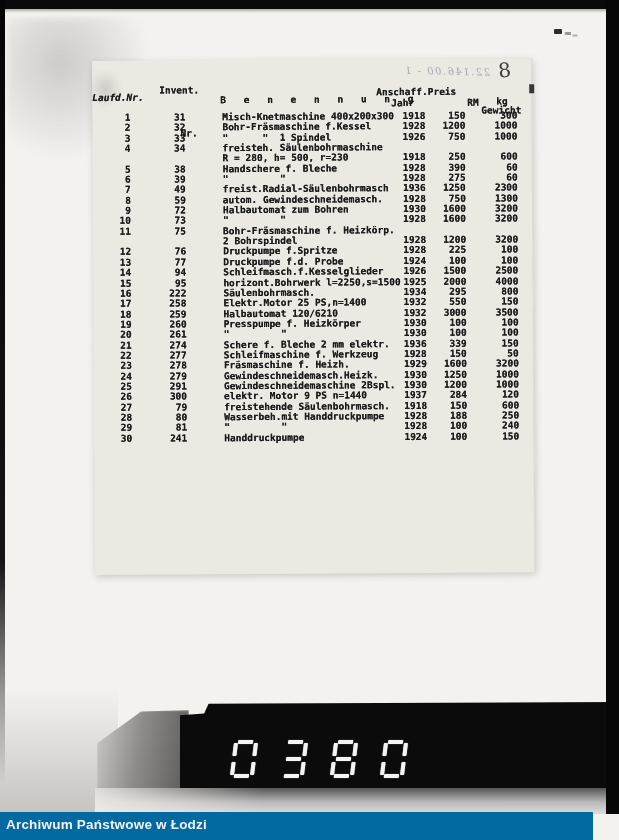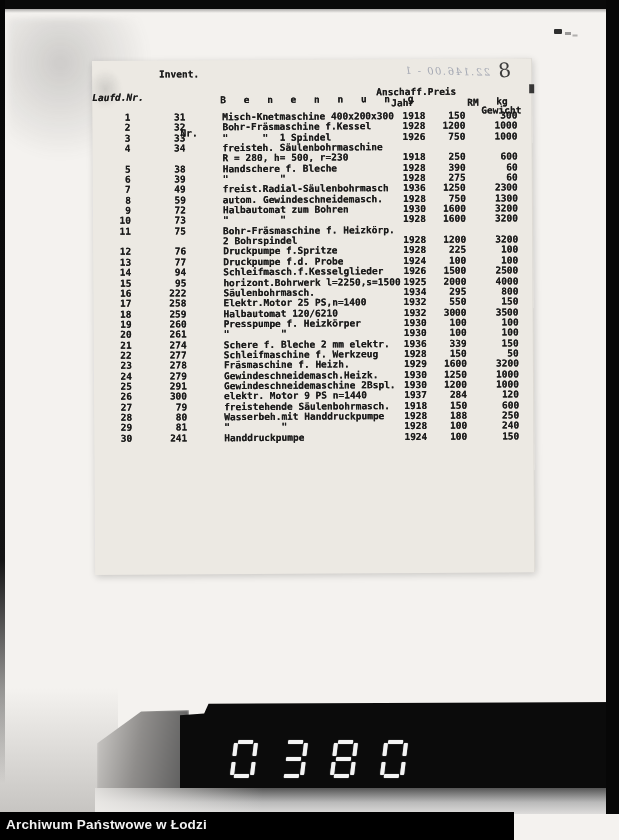--- a/index.html
+++ b/index.html
@@ -43,21 +43,21 @@
     transform:rotate(-6deg);
   }
   .gewicht-blot{position:absolute;left:437px;top:26px;width:5px;height:9px;background:rgba(25,25,25,.85);}
 
   
   .tw{font-family:"DejaVu Sans Mono",monospace;font-weight:700;font-size:9.5px;color:#1b1b1b;
       text-shadow:0 0 .5px rgba(25,25,25,.85);white-space:pre;}
   .page-header{position:absolute;left:0;top:0;width:440px;height:52px;}
   .page-header span{position:absolute;}
   .h-laufd{left:0;top:31px;font-style:italic;}
-  .h-invent1{left:67px;top:8px;}
+  .h-invent1{left:67px;top:24px;}
   .h-invent2{left:88px;top:34px;margin-top:33px;}
   .h-benennung{left:128px;top:34px;letter-spacing:6px;}
   .h-anschaff{left:284px;top:27px;}
   .h-jahr{left:299px;top:38px;text-align:center;}
   .h-rm{left:355px;top:38px;margin-left:20px;}
   .h-gewicht{left:389px;top:25px;margin-top:21px;}
   .h-kg{left:404px;top:37px;}
 
   #table-rows{position:absolute;left:0;top:52px;width:440px;}
   .trow{display:grid;grid-template-columns:38px 55px 206px 34px 40px 52px;height:10.35px;line-height:10.35px;}
@@ -81,21 +81,21 @@
   .seg-f{left:0;top:3px;width:4px;height:13px;}
   .seg-b{right:0;top:3px;width:4px;height:13px;}
   .seg-e{left:0;top:22px;width:4px;height:13px;}
   .seg-c{right:0;top:22px;width:4px;height:13px;}
   .counter-reflection{position:absolute;left:95px;top:788px;width:524px;height:26px;
     background:linear-gradient(to bottom,#555 0%,#b9b9b9 55%,#dddcdb 100%);}
   .counter-reflection::after{content:"";position:absolute;inset:0;
     background:linear-gradient(to right,rgba(238,236,233,.9),rgba(238,236,233,0) 32%);}
 
   
-  .footer-bar{position:absolute;left:0;top:812px;width:514px;height:28px;background:#000000;}
+  .footer-bar{position:absolute;left:0;top:812px;width:593px;height:28px;background:#0369a1;}
   .footer-label{position:absolute;left:6px;top:0;height:28px;line-height:26px;
     font-family:"Liberation Sans",sans-serif;font-weight:700;font-size:13.5px;color:#f2f2f2;
     letter-spacing:.2px;white-space:pre;}
 </style>
 </head>
 <body>
 
 <div class="stage">
 
   <div class="smudge-topleft"></div>

